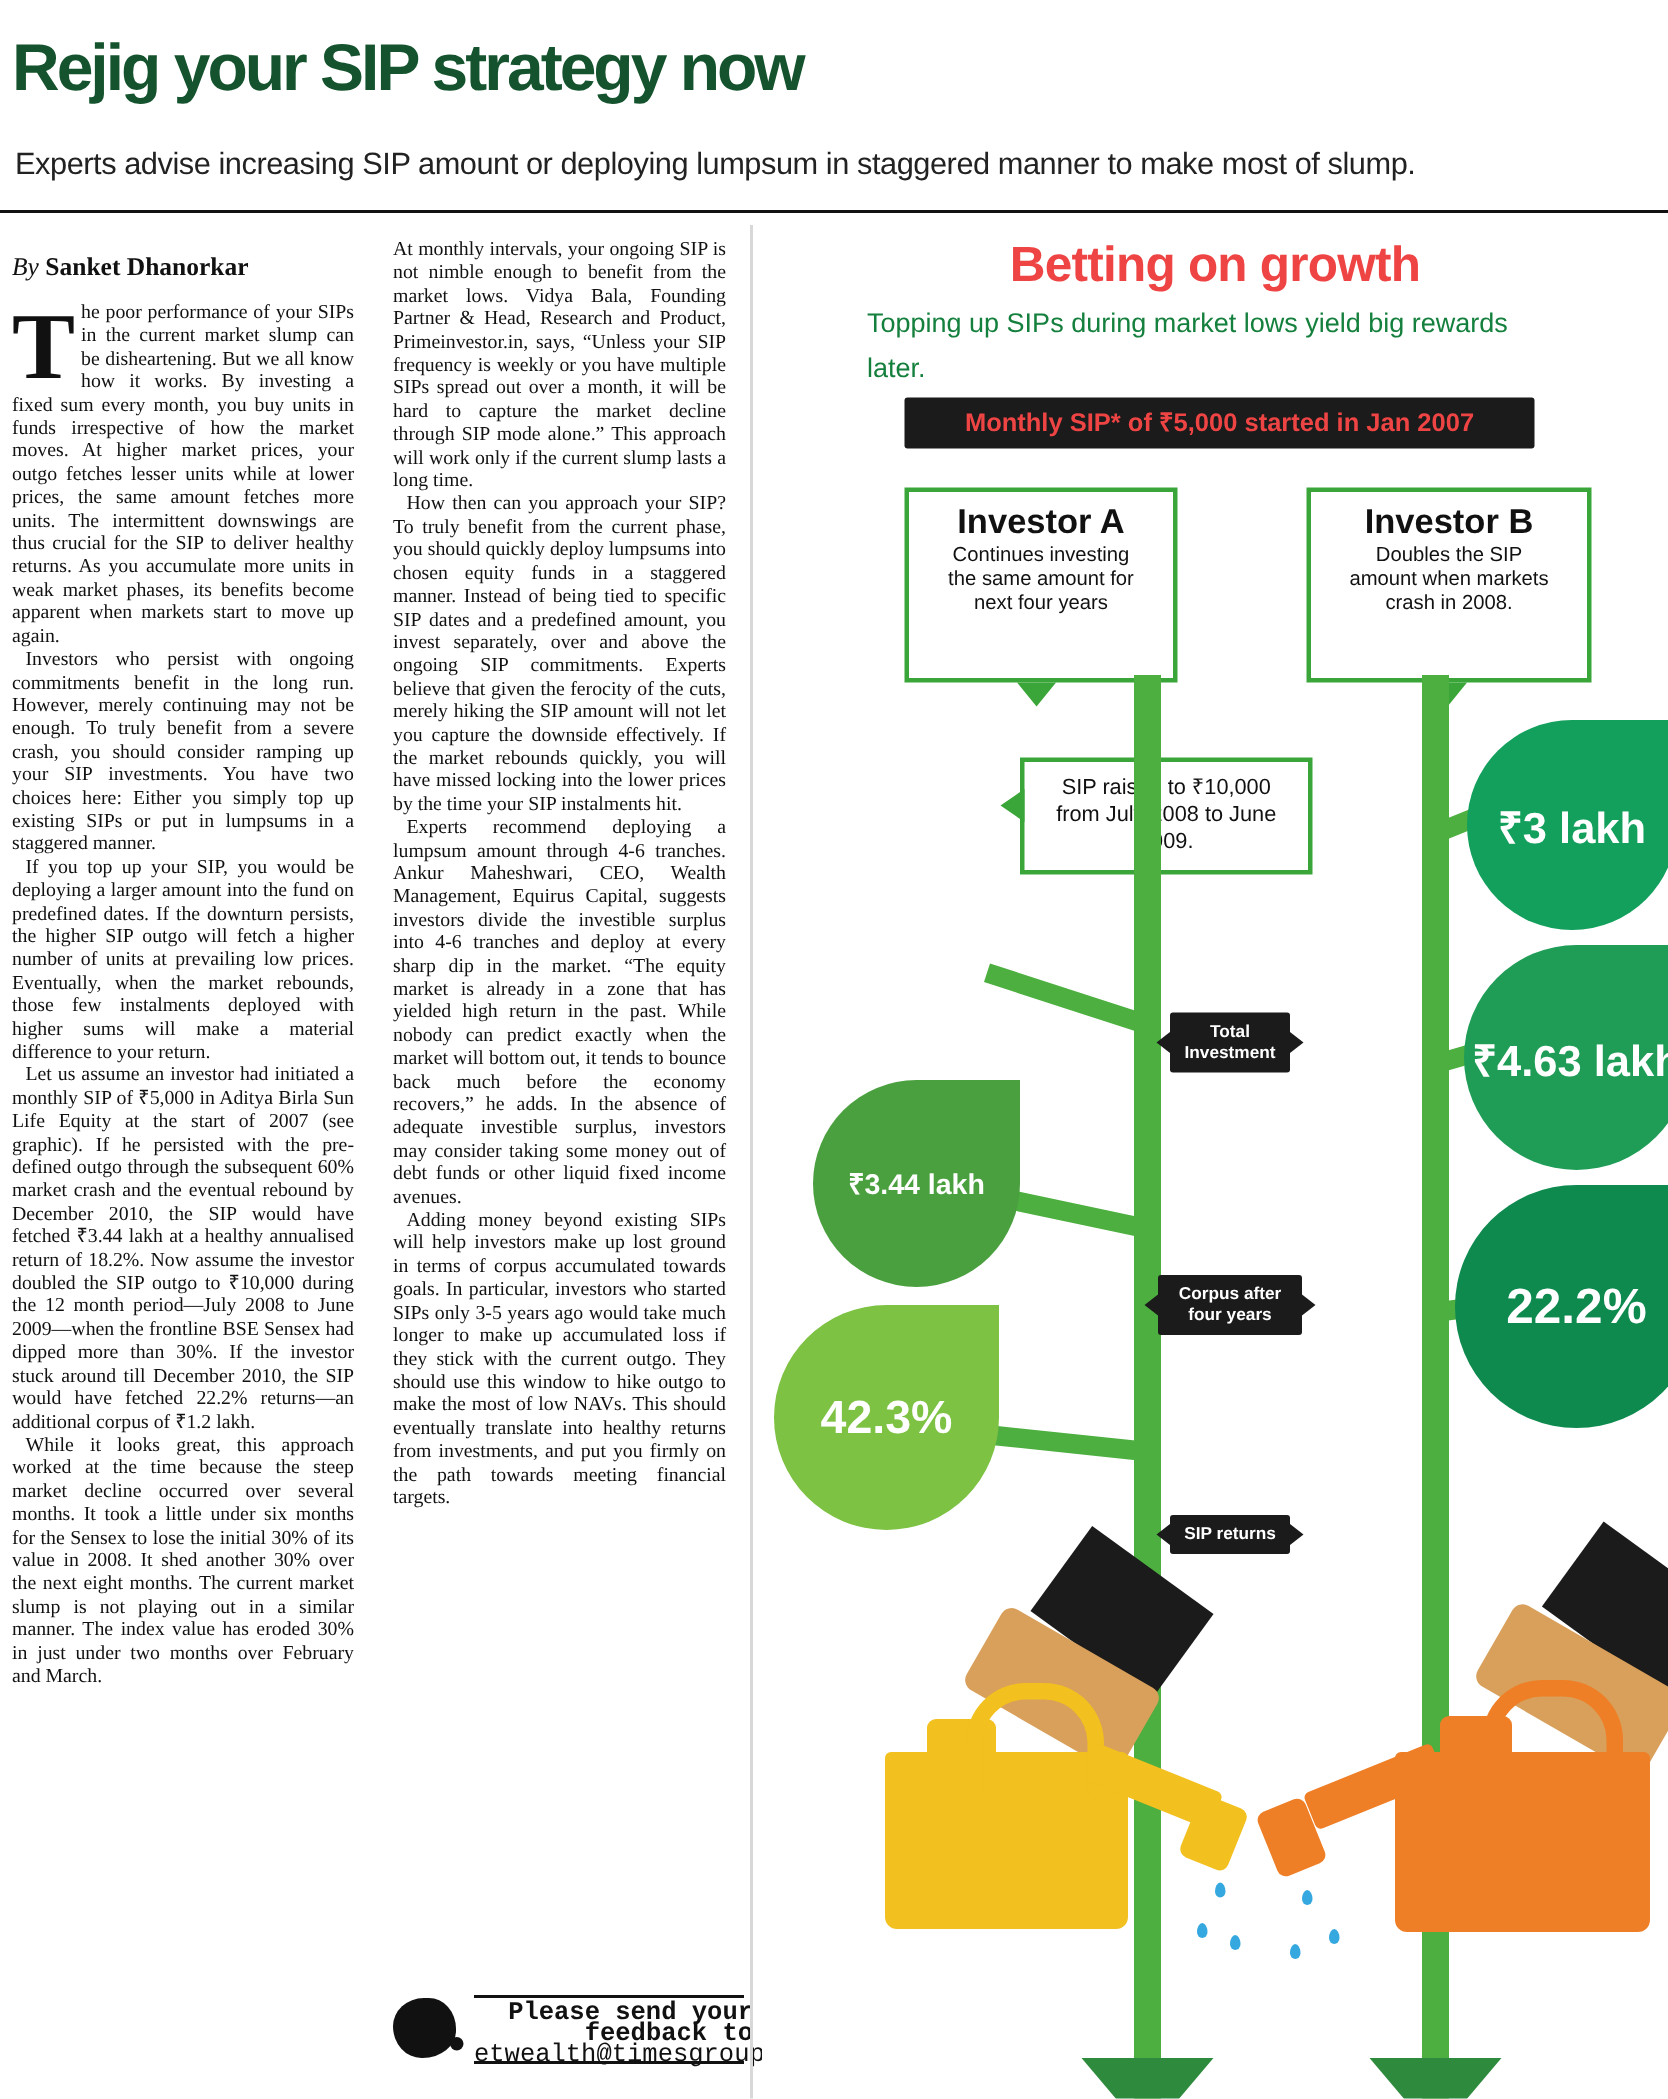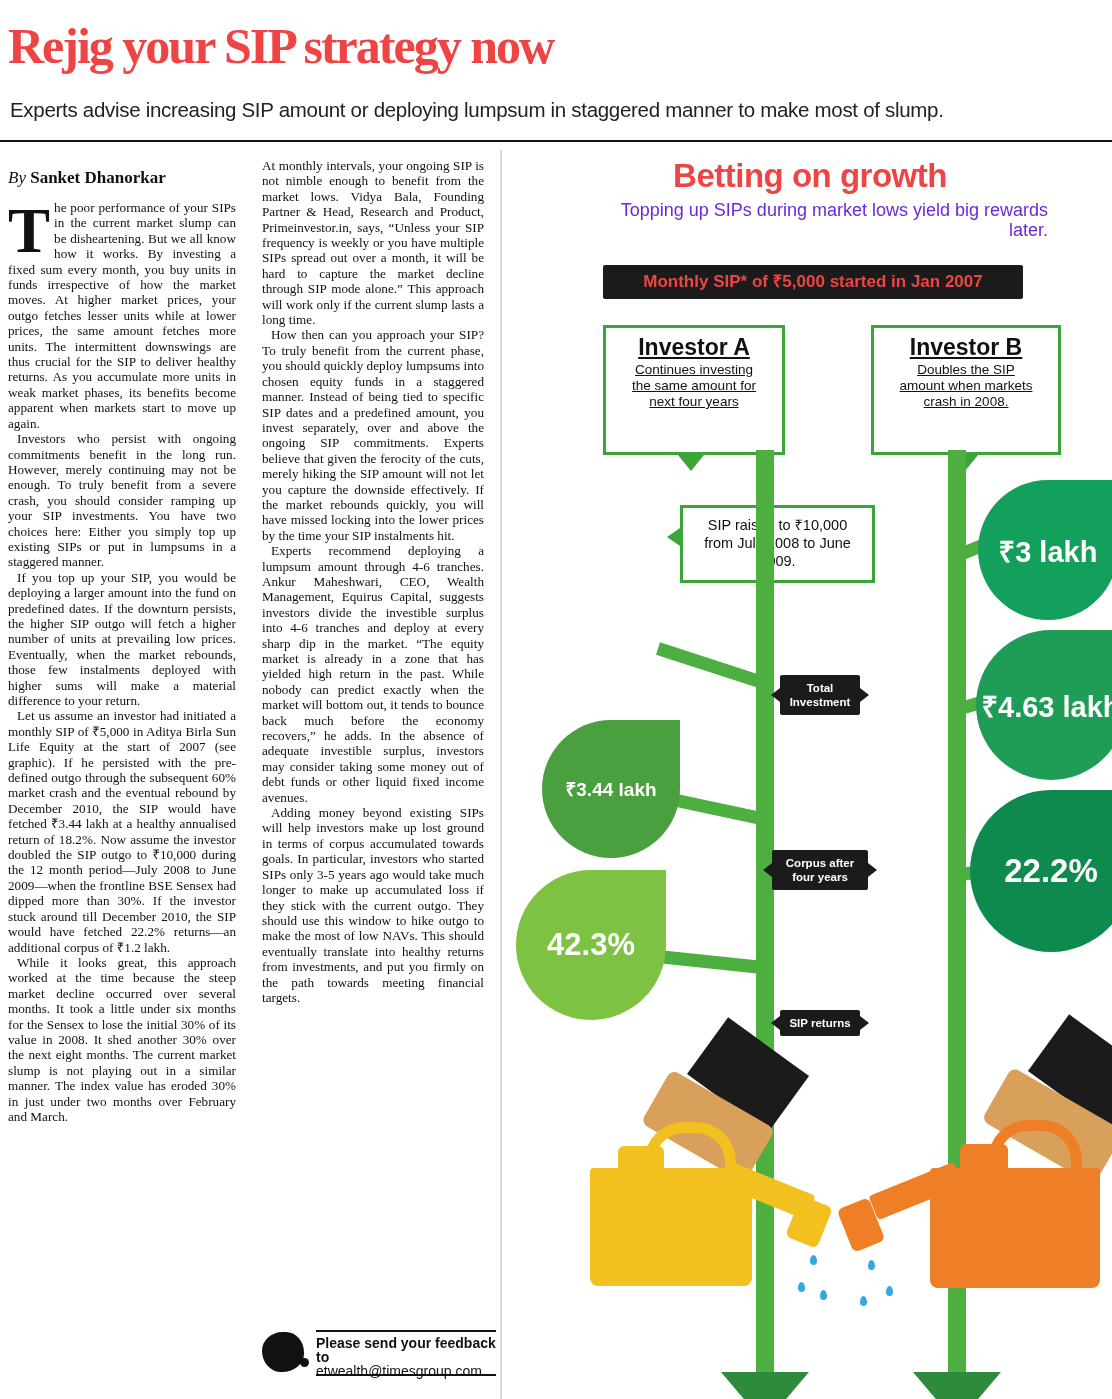--- a/index.html
+++ b/index.html
@@ -9,26 +9,26 @@
     font-family:"Liberation Serif", serif;
     color:#111;
     position:relative;
     overflow:hidden;
   }
   .page{position:relative;width:1112px;height:1399px;}
 
   
   .headline{
     position:absolute;left:8px;top:10px;width:1096px;
-    font-family:Liberation Serif, serif;
+    font-family:Liberation Sans, sans-serif;
     font-weight:bold;
-    font-size:50px;
+    font-size:44px;
     line-height:72px;
     letter-spacing:-2px;
-    color:#ef4444;
+    color:#14532d;
   }
   .subhead{
     position:absolute;left:10px;top:98px;width:1096px;
     font-family:"Liberation Sans", sans-serif;
     font-size:20.5px;
     color:#222;
     letter-spacing:-0.3px;
   }
   .rule{
     position:absolute;left:0px;top:140px;width:1112px;height:2px;background:#111;
@@ -75,56 +75,56 @@
     background:#111;border-radius:50% 44% 54% 46%/48% 52% 46% 54%;
   }
   .feedback .blot:after{
     content:"";position:absolute;left:38px;top:26px;width:9px;height:9px;background:#111;border-radius:50%;
   }
   .feedback .fbline{
     position:absolute;left:54px;top:0px;width:180px;border-top:2px solid #111;
   }
   .feedback .fbtext{
     position:absolute;left:54px;top:6px;width:186px;
-    font-family:Liberation Sans, sans-serif;
-    font-size:14px;font-weight:bold;line-height:14px;
+    font-family:Liberation Mono, monospace;
+    font-size:17px;font-weight:bold;line-height:14px;text-align:right;
   }
   .feedback .fbmail{font-weight:normal;}
   .feedback .fbline2{
     position:absolute;left:54px;top:44px;width:180px;border-top:2px solid #111;
   }
 
   
   .graphic{
     position:absolute;left:508px;top:150px;width:604px;height:1249px;
     background:#ffffff;
     overflow:hidden;
   }
   .g-title{
     position:absolute;left:0;top:7px;width:604px;text-align:center;
     font-family:"Liberation Sans", sans-serif;font-weight:bold;font-size:33px;color:#ef4444;
     letter-spacing:-0.5px;
   }
   .g-sub{
-    position:absolute;left:70px;top:50px;width:470px;text-align:right;
-    font-family:"Liberation Sans", sans-serif;font-size:18px;line-height:20px;color:#6d28d9;
+    position:absolute;left:70px;top:50px;width:470px;text-align:left;
+    font-family:"Liberation Sans", sans-serif;font-size:18px;line-height:30px;color:#15803d;
   }
   .g-bar{
     position:absolute;left:95px;top:115px;width:420px;height:34px;background:#1b1b1b;
     border-radius:2px;
   }
   .g-bar span{
     display:block;text-align:center;line-height:34px;color:#ef4444;
     font-family:"Liberation Sans", sans-serif;font-weight:bold;font-size:17px;
   }
 
   
   .inv-box{
     position:absolute;border:3px solid #3aa538;background:#ffffff;box-sizing:border-box;
-    text-align:center;padding:6px 20px;text-decoration:underline;
+    text-align:center;padding:6px 20px;
   }
   .inv-box .nm{
     font-family:"Liberation Sans", sans-serif;font-weight:bold;font-size:23px;color:#111;
     line-height:26px;
   }
   .inv-box .ds{
     font-family:"Liberation Sans", sans-serif;font-size:13.5px;line-height:16px;color:#111;margin-top:2px;
   }
   .inv-a{left:95px;top:175px;width:182px;height:130px;}
   .inv-b{left:363px;top:175px;width:190px;height:130px;}

